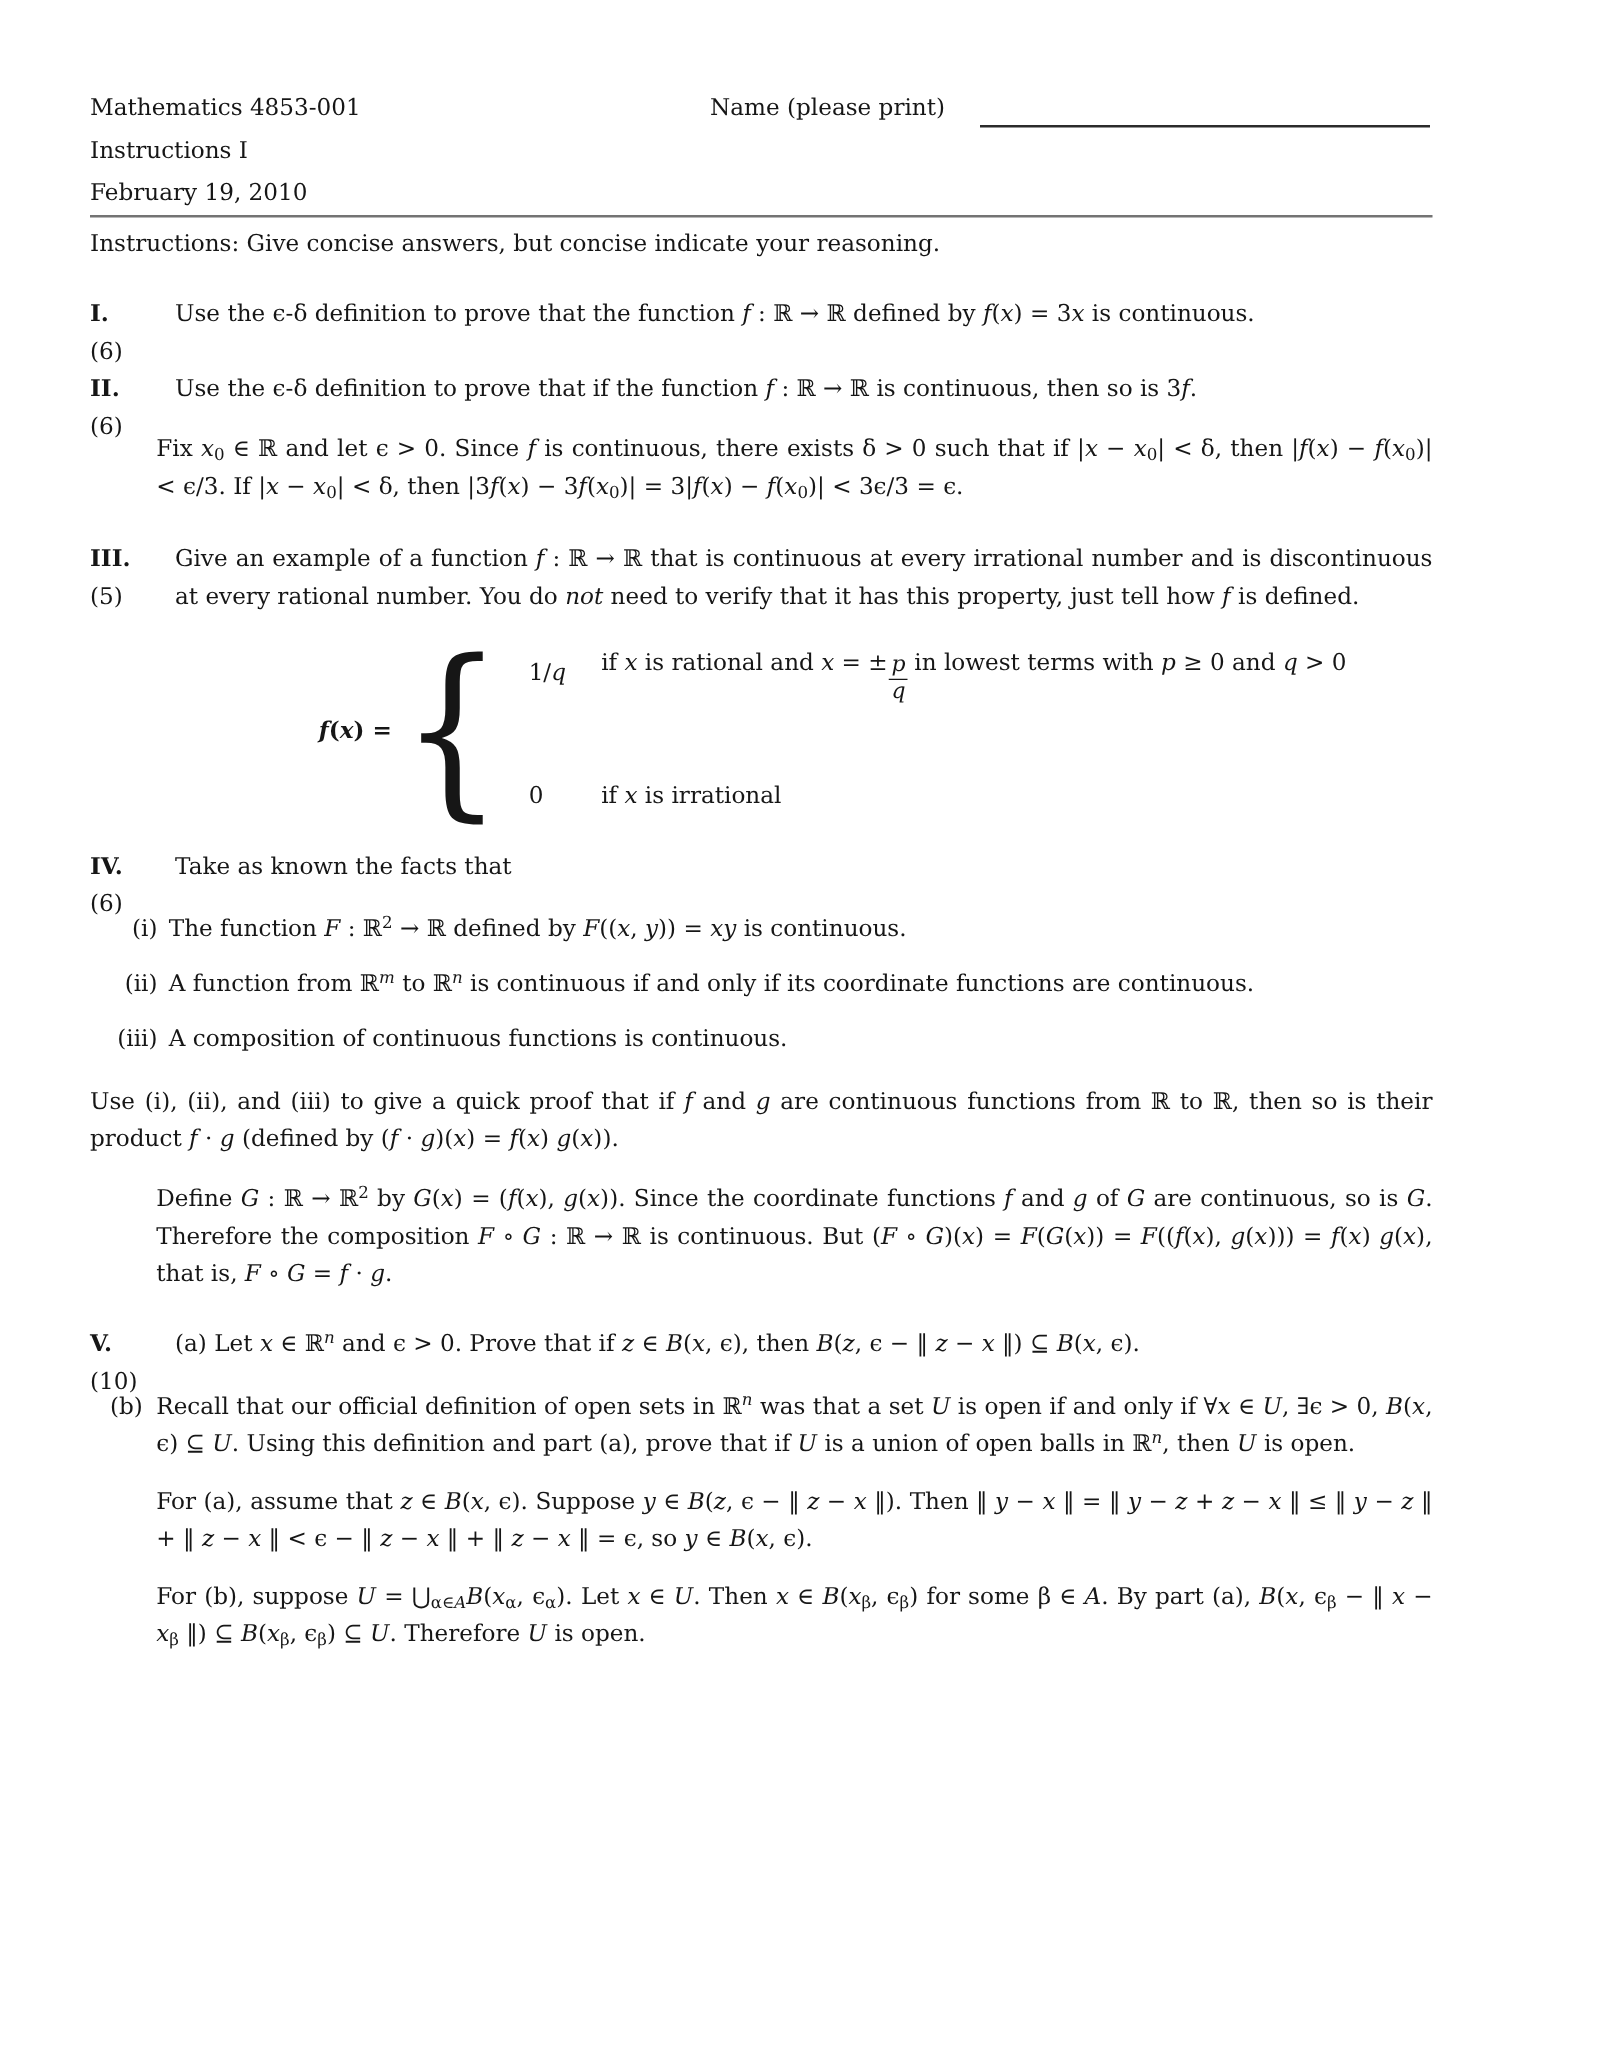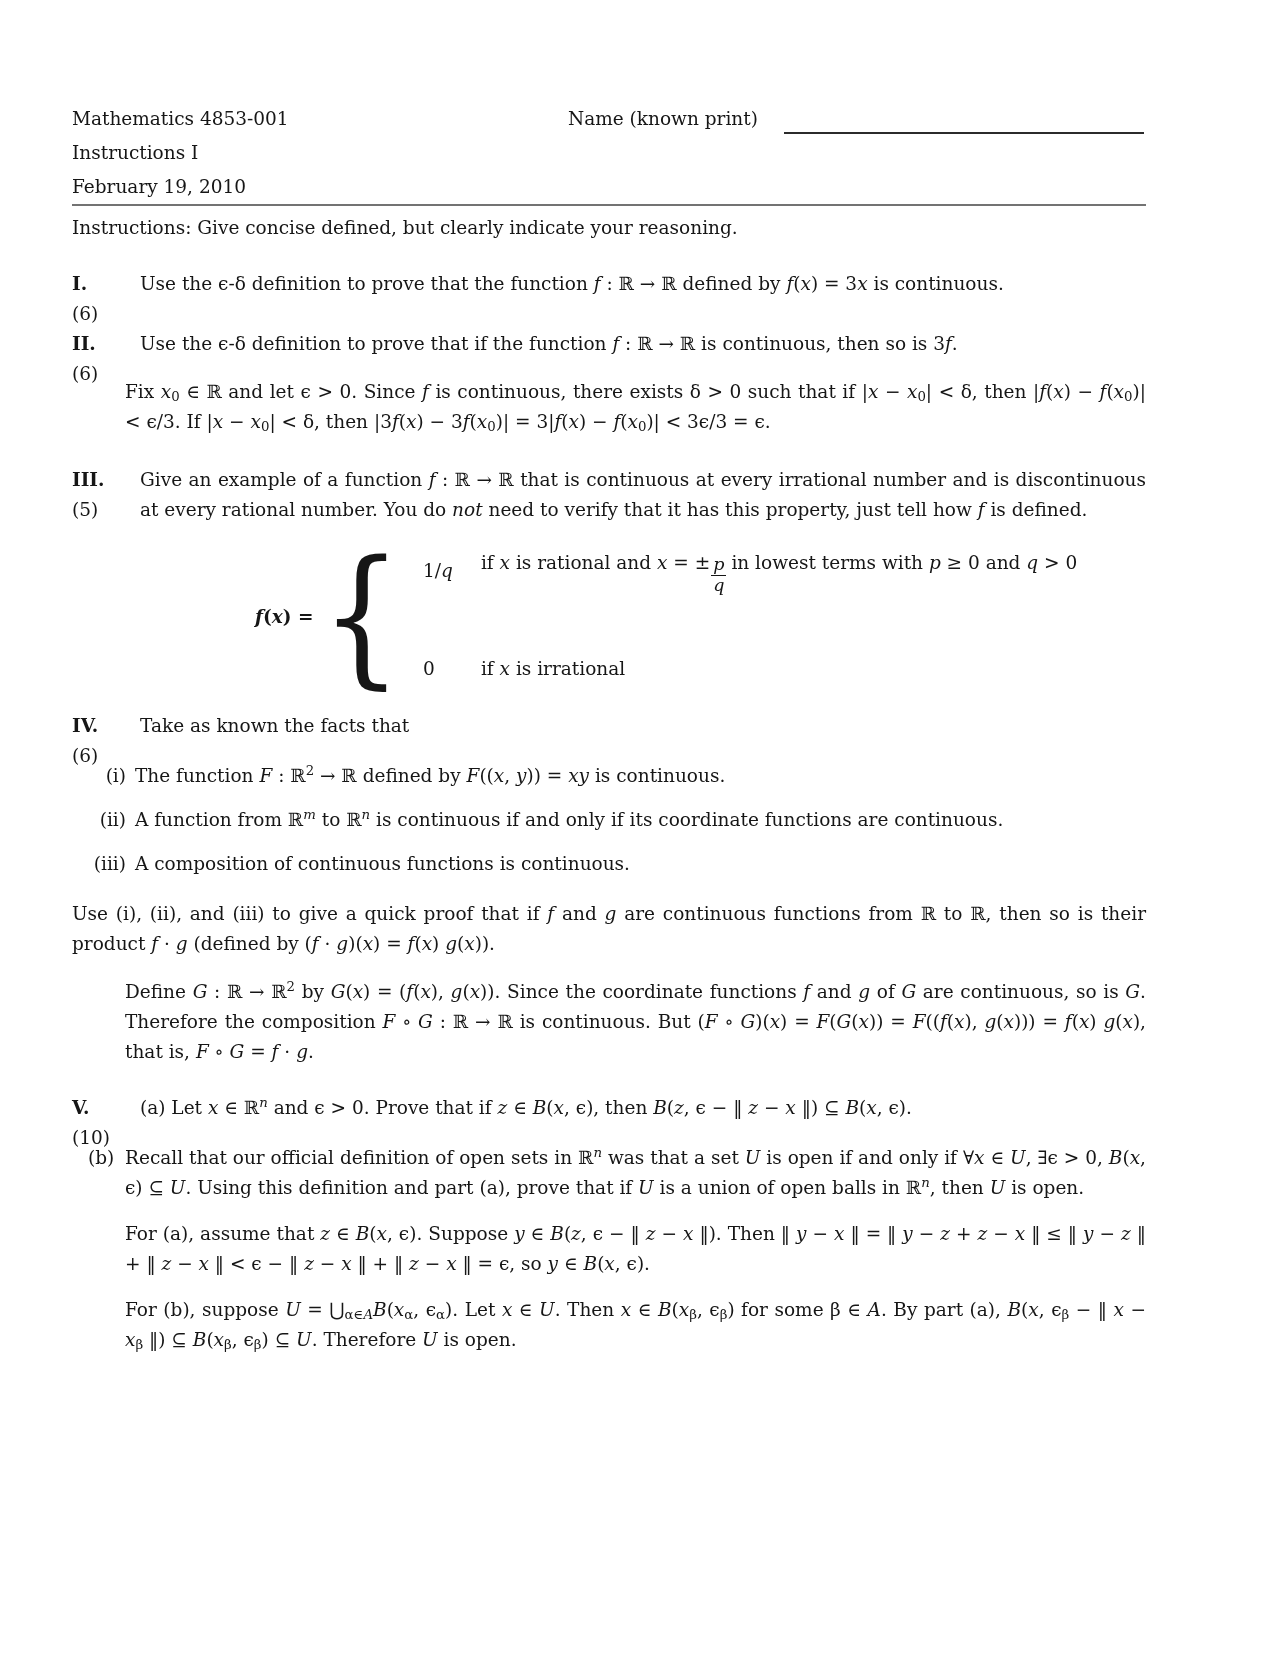--- a/index.html
+++ b/index.html
@@ -2,21 +2,21 @@
 <html><head>
 <meta charset="utf-8">
 <style>
   * { margin:0; padding:0; box-sizing:border-box; }
   html,body { background:#ffffff; }
   body {
     position:relative; width:1280px; height:1656px; overflow:hidden;
     font-family:"DejaVu Serif","DejaVu Sans",serif;
     color:#161616; font-size:18.5px;
   }
-  .page { position:absolute; left:72px; top:72px; width:1074px;margin-top:32px; }
+  .page { position:absolute; left:72px; top:72px; width:1074px; }
   i { font-style:italic; }
   sub,sup { font-size:0.72em; line-height:0; }
   sub { vertical-align:-0.25em; }
   sup { vertical-align:0.5em; }
   p { margin:0; line-height:30px; }
   .j { text-align:justify; }
 
   
   .hrow1 { position:relative; height:34px; line-height:30px; }
   .name-label { position:absolute; left:496px; top:0; }
@@ -60,28 +60,28 @@
   .v-answer { margin-top:16px; }
 </style>
 </head>
 <body>
 
 <div class="page">
 
   <header>
     <div class="hrow1">
       <span>Mathematics 4853-001</span>
-      <span class="name-label">Name (known print)</span>
+      <span class="name-label">Name (please print)</span>
       <span class="name-line"></span>
     </div>
     <div class="hrow2">Instructions I</div>
     <div class="hrow3">
       <span>February 19, 2010</span>
     </div>
-    <div class="hrow4">Instructions: Give concise defined, but clearly indicate your reasoning.</div>
+    <div class="hrow4">Instructions: Give concise answers, but concise indicate your reasoning.</div>
   </header>
 
   <section class="prob p1">
     <div class="pnum">I.</div>
     <div class="ppts">(6)</div>
     <p class="statement">Use the ϵ-δ definition to prove that the function <i>f</i> : ℝ → ℝ defined by <i>f</i>(<i>x</i>) = 3<i>x</i> is continuous.</p>
   </section>
 
   <section class="prob p2">
     <div class="pnum">II.</div>

